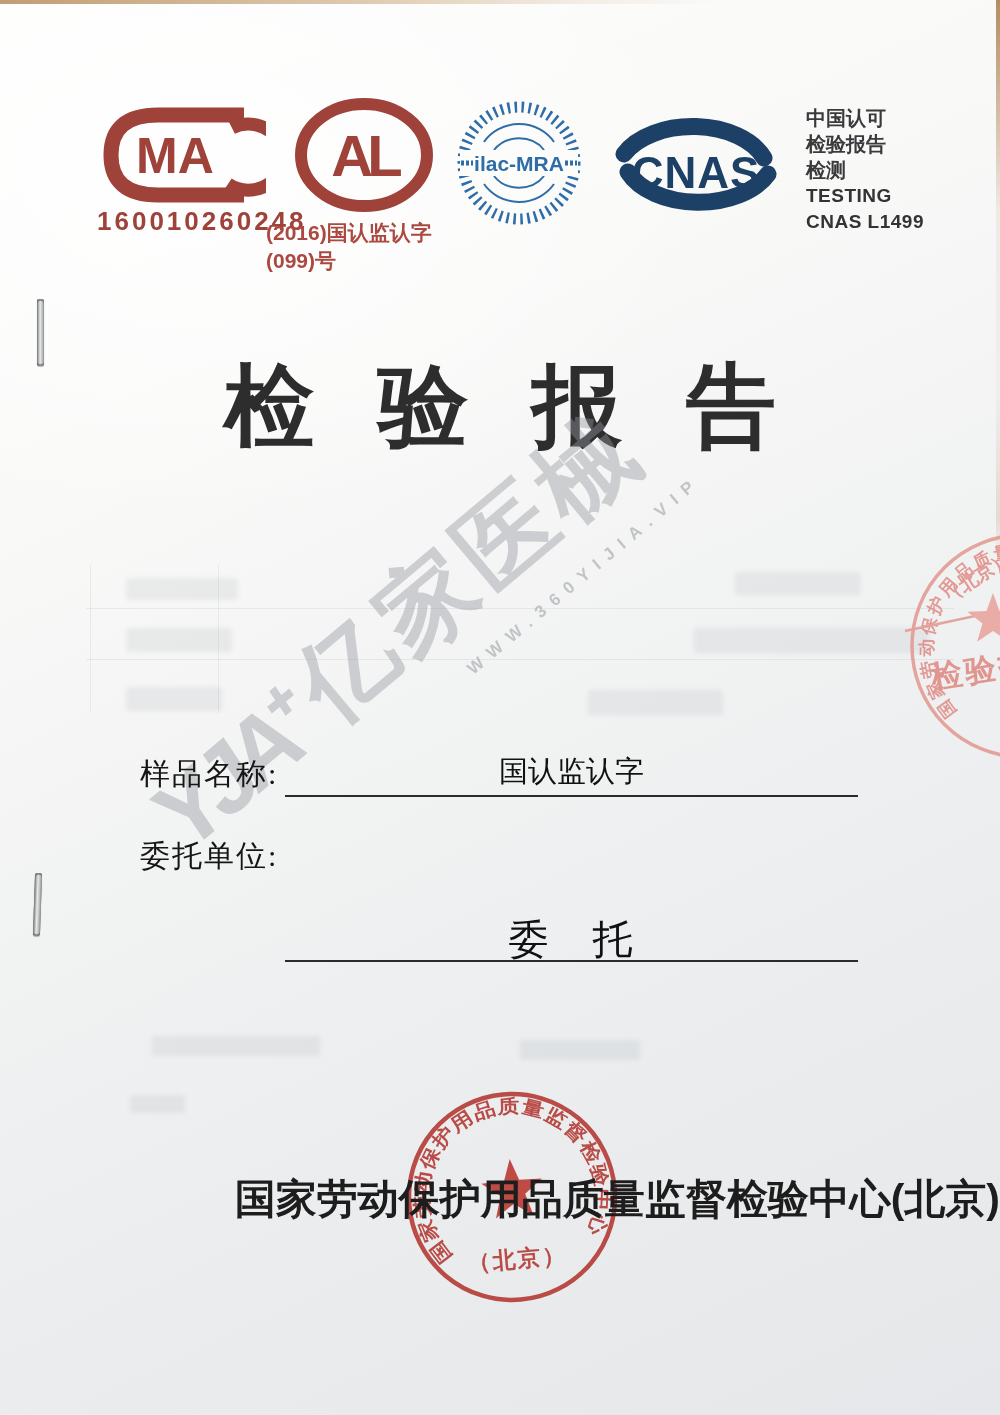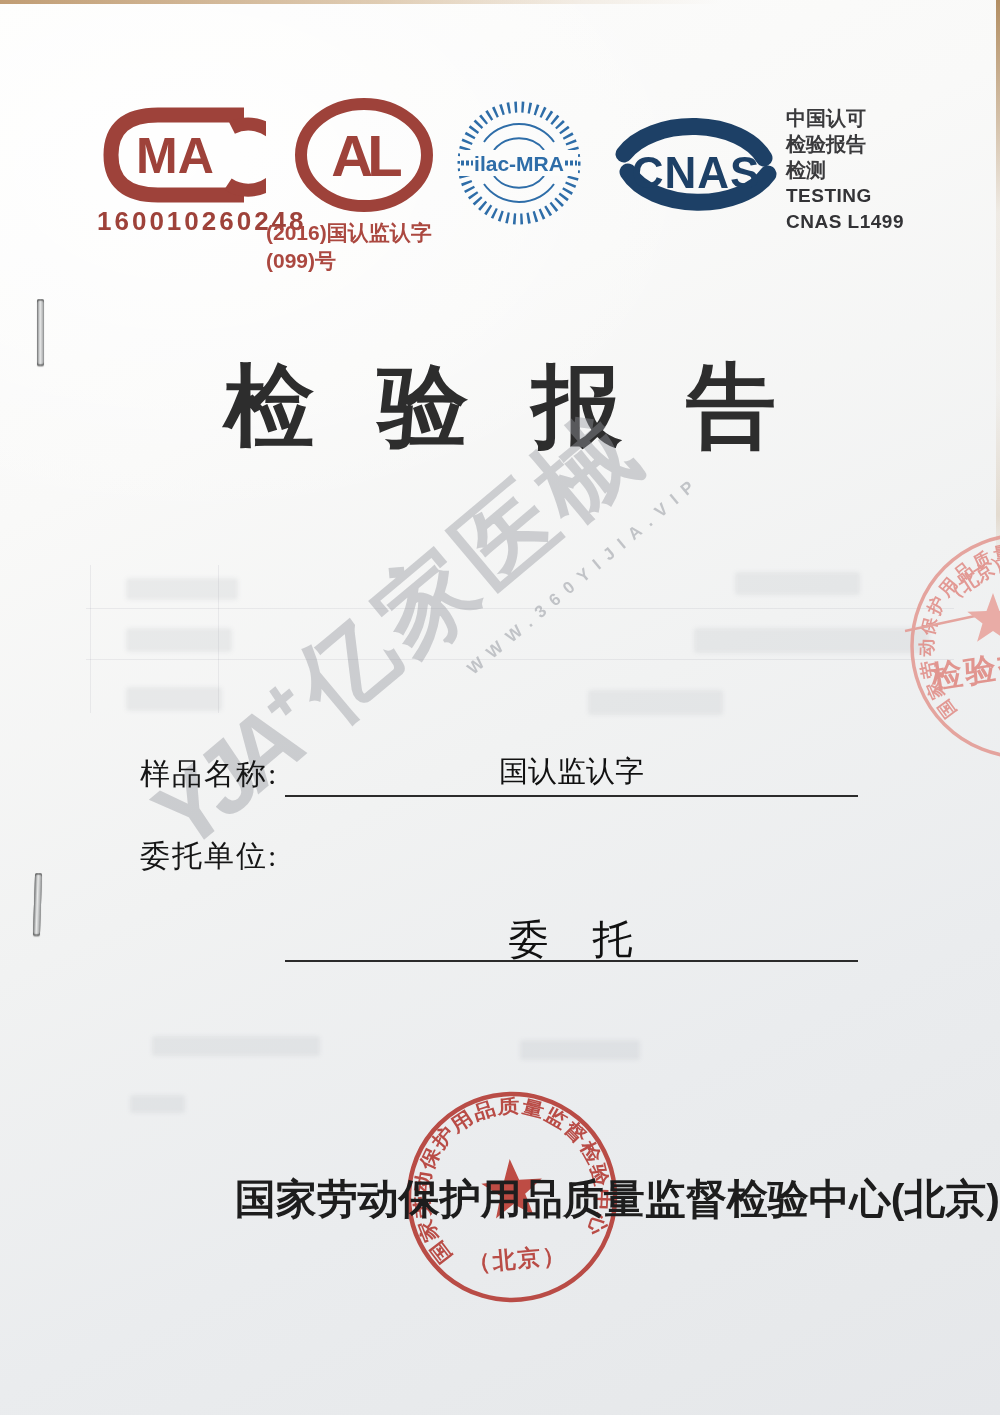--- a/index.html
+++ b/index.html
@@ -24,21 +24,21 @@
     background:linear-gradient(90deg,#7d7f80,#e8e9e9 45%,#9a9c9d);
     box-shadow:0 1px 1px rgba(0,0,0,.25), inset 0 2px 1px rgba(60,60,60,.5), inset 0 -2px 1px rgba(60,60,60,.5); }
   .staple.s1 { left:37px; top:299px; height:67px; }
   .staple.s2 { left:34px; top:873px; height:63px; transform:rotate(2deg); }
 
   
   .cma-number { left:97px; top:206px; width:190px; font-family:"Liberation Sans",sans-serif;
     font-weight:700; font-size:26px; letter-spacing:3px; color:#9e423a; }
   .cal-approval { left:266px; top:219px; width:200px; font-family:"Liberation Sans",sans-serif;
     font-weight:700; font-size:21px; color:#ab4840; }
-  .accred { left:786px; top:105px; line-height:26px; color:#3a3a3c; }
+  .accred { left:806px; top:105px; line-height:26px; color:#3a3a3c; }
   .accred .zh { font-size:20px; font-weight:700; font-family:"Liberation Sans",sans-serif; }
   .accred .en { font-size:19px; font-weight:700; font-family:"Liberation Sans",sans-serif; letter-spacing:.5px; color:#333336; }
 
   
   .doc-title { left:0; top:346px; width:100%; text-align:center;
     font-family:"Liberation Sans",sans-serif; font-weight:700; font-size:90px;
     color:#2d2d2d; letter-spacing:64px; padding-left:64px; }
   .report-no { left:0; top:468px; width:100%; text-align:center;
     font-size:27px; color:#1f1f1f; letter-spacing:1px; }
 

